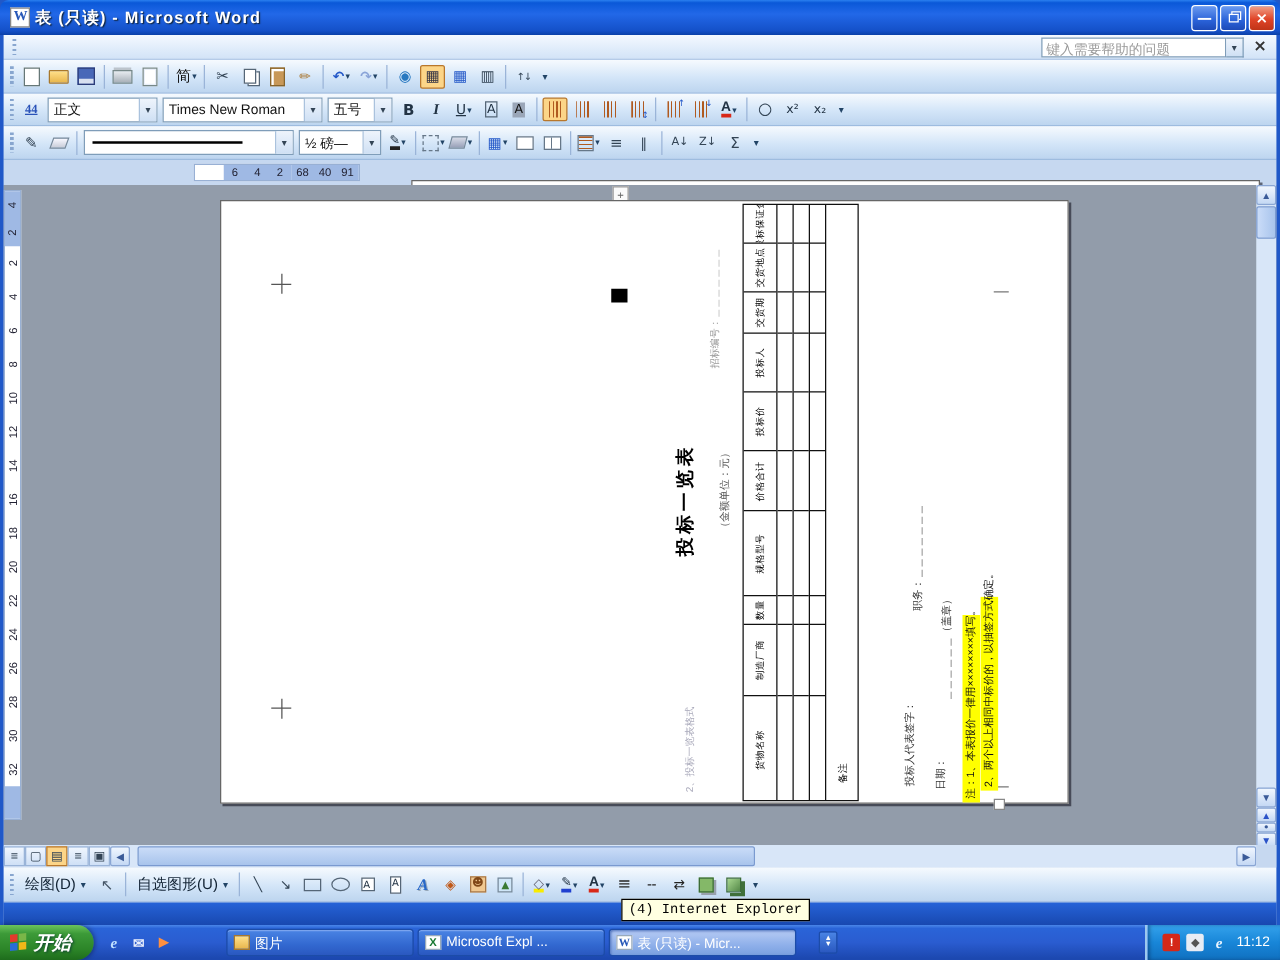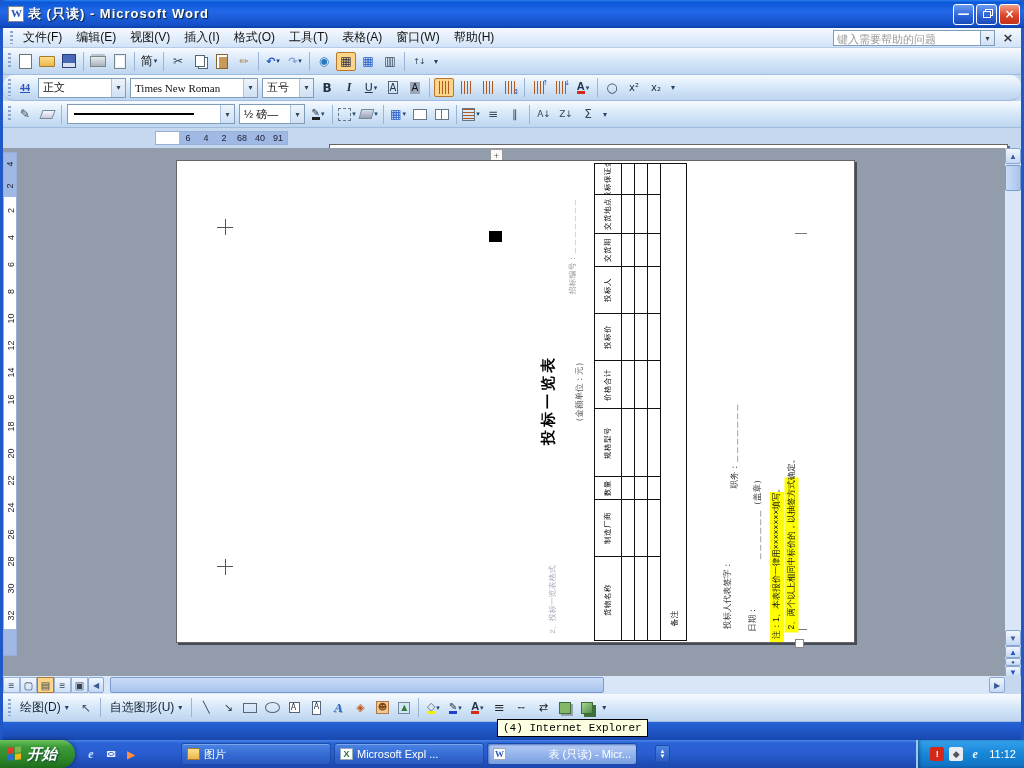--- a/index.html
+++ b/index.html
@@ -25,21 +25,21 @@
   .menubar{height:20px;background:linear-gradient(180deg,#f4f9ff,#d2e3f7);display:flex;align-items:center;border-bottom:1px solid #b5cbe8;padding-left:4px;}
   .grip{width:3px;height:70%;margin:0 3px;background:repeating-linear-gradient(180deg,#88a6cf 0 2px,transparent 2px 4px);flex:0 0 auto;}
   .menu-item{padding:2px 7px;font-size:12px;color:#111;}
   .helpbox{margin-left:auto;display:flex;align-items:center;}
   .help-input{width:148px;height:16px;background:#fff;border:1px solid #7f9db9;font-size:11px;color:#9a9a9a;padding:1px 3px;overflow:hidden;white-space:nowrap;}
   .help-dd{width:14px;height:16px;border:1px solid #7f9db9;border-left:none;background:linear-gradient(#eef4fc,#cfe0f4);font-size:8px;color:#345;text-align:center;line-height:15px;}
   .doc-close{width:18px;text-align:center;font:bold 13px "DejaVu Sans",sans-serif;color:#333;margin:0 4px;}
 
   
   .toolbar{display:flex;align-items:center;background:linear-gradient(180deg,#f6fafe,#d3e5f8 55%,#bdd5ef);border-bottom:1px solid #9ebcdf;padding:1px 2px;}
-  .tb1{height:27px;} .tb2{height:26px;border-radius:11px;} .tb3{height:27px;}
+  .tb1{height:27px;} .tb2{height:26px;} .tb3{height:27px;}
   .ti{position:relative;flex:0 0 auto;width:20px;height:19px;margin:0 1px;border:1px solid transparent;border-radius:2px;
     display:flex;align-items:center;justify-content:center;font:11px "DejaVu Sans",sans-serif;color:#234;}
   .ti.pressed{background:#fcd588;border-color:#b8772c;}
   .ti.dd::after{content:"▾";font-size:7px;color:#246;margin-left:1px;}
   .tsep{width:1px;height:19px;background:#9ab4d8;margin:0 3px;flex:0 0 auto;}
   .chevron{width:12px;height:100%;display:flex;align-items:center;justify-content:center;font-size:8px;color:#246;flex:0 0 auto;}
   .tb-list{display:flex;align-items:center;}
 
   [data-icon="new-document-icon"]::before{content:"";width:11px;height:13px;background:#fff;border:1px solid #677;}
   [data-icon="open-icon"]::before{content:"";width:14px;height:9px;background:linear-gradient(#ffe08a,#e8b64c);border:1px solid #a8782c;border-radius:1px;}
@@ -185,21 +185,21 @@
   .startlogo i:nth-child(1){background:#e23a2c;}.startlogo i:nth-child(2){background:#7ab648;}
   .startlogo i:nth-child(3){background:#2a6cd8;}.startlogo i:nth-child(4){background:#f0b818;}
   .start-text{color:#fff;font:bold italic 15px "Liberation Sans",sans-serif;text-shadow:1px 1px 2px #143;}
   .quicklaunch{display:flex;align-items:center;gap:4px;padding:0 8px;}
   .ql{width:16px;height:16px;display:flex;align-items:center;justify-content:center;font:bold italic 12px "Liberation Serif",serif;}
   .ql.ie{color:#bfe0ff;} .ql.mail{color:#e8eefc;font-style:normal;font-size:11px;} .ql.media{color:#ff9040;font-style:normal;font-size:10px;}
   .tb-tasks{display:flex;align-items:center;gap:3px;flex:0 0 auto;margin-left:34px;}
   .task{width:150px;height:22px;display:flex;align-items:center;gap:4px;padding:0 5px;
     background:linear-gradient(180deg,#4a84e4,#3268d0 60%,#2a58c0);border:1px solid #1c4ca8;border-radius:3px;
     color:#fff;font-size:11px;white-space:nowrap;overflow:hidden;box-shadow:inset 0 1px 0 #7aa4ee;}
-  .task.active{background:linear-gradient(180deg,#b8ccf4,#8fb0ea 60%,#7aa0e0);color:#fff;box-shadow:inset 1px 1px 2px #5578c0;justify-content:space-between;}
+  .task.active{background:linear-gradient(180deg,#b8ccf4,#8fb0ea 60%,#7aa0e0);color:#fff;box-shadow:inset 1px 1px 2px #5578c0;}
   .task.dd::after{content:"▾";margin-left:auto;font-size:8px;}
   .task-ico{width:13px;height:12px;flex:0 0 auto;display:flex;align-items:center;justify-content:center;}
   .task[data-icon="folder"] .task-ico{background:linear-gradient(#ffe08a,#e8b64c);border:1px solid #a8782c;}
   .task[data-icon="ie"] .task-ico{background:#fff;border:1px solid #9ab;}
   .task[data-icon="ie"] .task-ico::before{content:"e";font:bold italic 10px "Liberation Serif",serif;color:#2868d8;}
   .task[data-icon="excel"] .task-ico{background:#fff;border:1px solid #9ab;}
   .task[data-icon="excel"] .task-ico::before{content:"X";font:bold 9px "Liberation Sans",sans-serif;color:#1a7a34;}
   .task[data-icon="word"] .task-ico{background:#fff;border:1px solid #9ab;}
   .task[data-icon="word"] .task-ico::before{content:"W";font:bold 9px "Liberation Serif",serif;color:#2858b8;}
   .tb-chevron{margin-left:18px;width:15px;height:18px;background:linear-gradient(#4a84e4,#2a58c0);border:1px solid #1c4ca8;border-radius:2px;
@@ -224,31 +224,20 @@
     <span class="winbtn">
         <i class="restore-glyph"></i>
       </span>
     <span class="winbtn close">×</span>
   </div>
 
   <div class="win-body">
 
     <div class="menubar">
       <span class="grip"></span>
-      <div class="tb-list">
-          <span class="menu-item">文件(F)</span>
-          <span class="menu-item">编辑(E)</span>
-          <span class="menu-item">视图(V)</span>
-          <span class="menu-item">插入(I)</span>
-          <span class="menu-item">格式(O)</span>
-          <span class="menu-item">工具(T)</span>
-          <span class="menu-item">表格(A)</span>
-          <span class="menu-item">窗口(W)</span>
-          <span class="menu-item">帮助(H)</span>
-        </div>
       <div class="helpbox">
         <span class="help-input">键入需要帮助的问题</span>
         <span class="help-dd">▾</span>
         <span class="doc-close">×</span>
       </div>
     </div>
 
     <div class="toolbar tb1">
       <span class="grip"></span>
       <div class="tb-list">
@@ -280,21 +269,21 @@
     </div>
 
     <div class="toolbar tb2">
       <span class="grip"></span>
       <span class="ti" data-icon="styles-formatting-icon"></span>
       <div class="select" style="width:88px">
         <span class="sel-text" style="flex:1">正文</span>
         <span class="sel-arrow">▾</span>
       </div>
       <div class="select" style="width:128px">
-        <span class="sel-text" style="flex:1;font-family:Liberation Serif, serif">Times New Roman</span>
+        <span class="sel-text" style="flex:1;font-family:Liberation Sans, sans-serif">Times New Roman</span>
         <span class="sel-arrow">▾</span>
       </div>
       <div class="select" style="width:52px">
         <span class="sel-text" style="flex:1">五号</span>
         <span class="sel-arrow">▾</span>
       </div>
       <div class="tb-list">
           <span class="ti" data-icon="bold-icon"></span>
           <span class="ti" data-icon="italic-icon"></span>
           <span class="ti dd" data-icon="underline-icon"></span>

